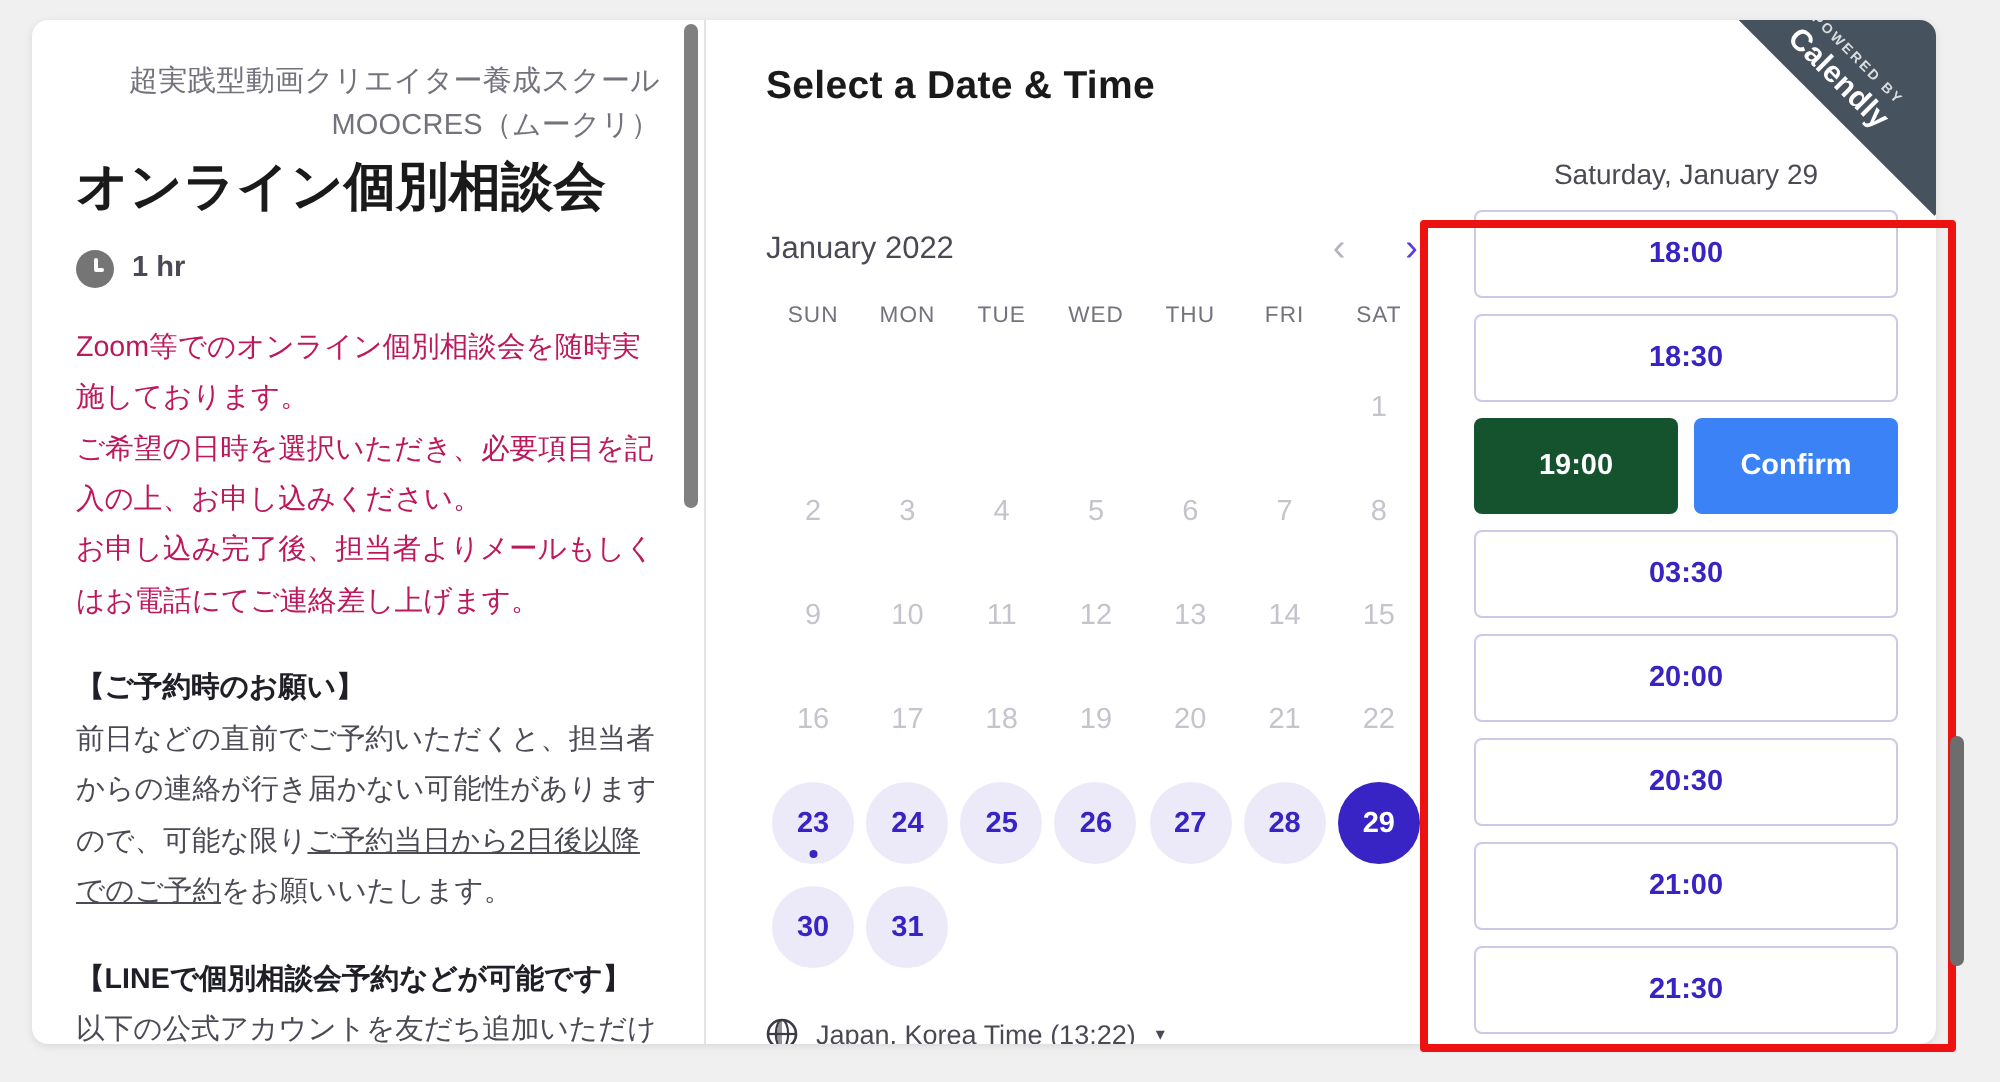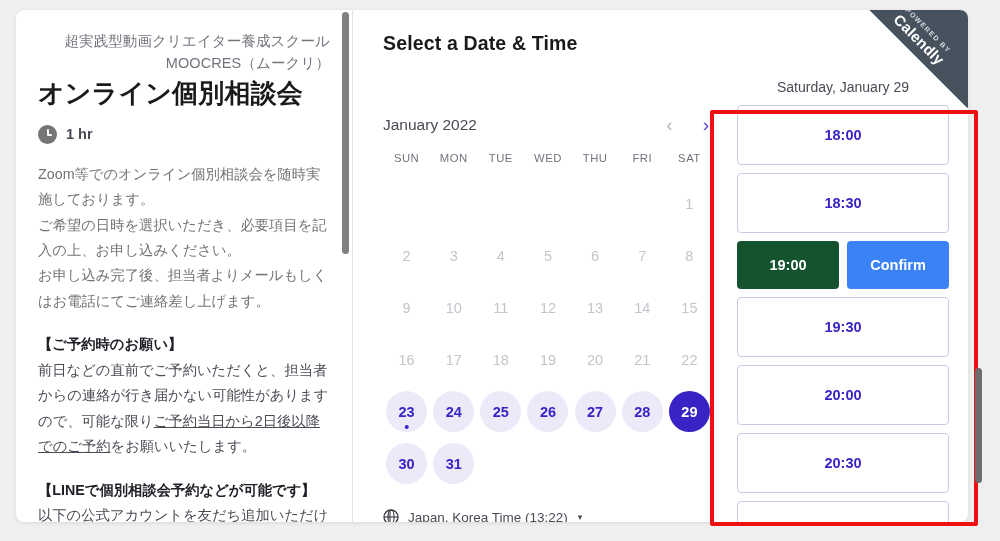--- a/index.html
+++ b/index.html
@@ -68,21 +68,21 @@
     left: 9px; top: 9.2px; width: 4.5px; height: 1.8px;
     background: #fff; border-radius: 1px;
   }
   .duration-text {
     font-size: 14.5px; font-weight: 700; color: #4a4a55;
   }
   .desc {
     margin-top: 18px;
     font-size: 14.3px;
     line-height: 1.78;
-    color: #737373;
+    color: #be185d;
     white-space: pre-wrap;
   }
   .desc-block { margin-top: 18px; }
   .desc-head {
     font-size: 14.3px; font-weight: 700; color: #1f1f27;
     line-height: 1.78;
   }
   .desc-body {
     font-size: 14.3px; line-height: 1.78; color: #4b4b55;
     white-space: pre-wrap;
@@ -181,21 +181,21 @@
   .slots-date {
     font-size: 14px; color: #4a4a55; text-align: center;
     margin-bottom: 10px; font-weight: 400;
   }
   .slots-list {
     height: 420px;
     overflow: hidden;
     padding: 0 2px;
   }
   .slot {
-    height: 60px;
+    height: 44px;
     border: 1px solid #ccc9e8;
     border-radius: 4px;
     display: flex; align-items: center; justify-content: center;
     font-size: 14.5px; font-weight: 700; color: #3823c4;
     background: #ffffff;
     margin-bottom: 8px;
     cursor: pointer;
   }
   .slot-selected-row {
     display: flex; gap: 8px; margin-bottom: 8px; height: 48px;
@@ -443,21 +443,21 @@
 
         <div class="slots-col">
           <div class="slots-date">Saturday, January 29</div>
           <div class="slots-list" id="slots-list">
               <div class="slot">18:00</div>
               <div class="slot">18:30</div>
               <div class="slot-selected-row">
                 <div class="slot-selected">19:00</div>
                 <button class="confirm-btn">Confirm</button>
               </div>
-              <div class="slot">19:30</div>
+              <div class="slot">03:30</div>
               <div class="slot">20:00</div>
               <div class="slot">20:30</div>
               <div class="slot">21:00</div>
               <div class="slot">21:30</div>
             </div>
         </div>
 
       </div>
     </div>
 

